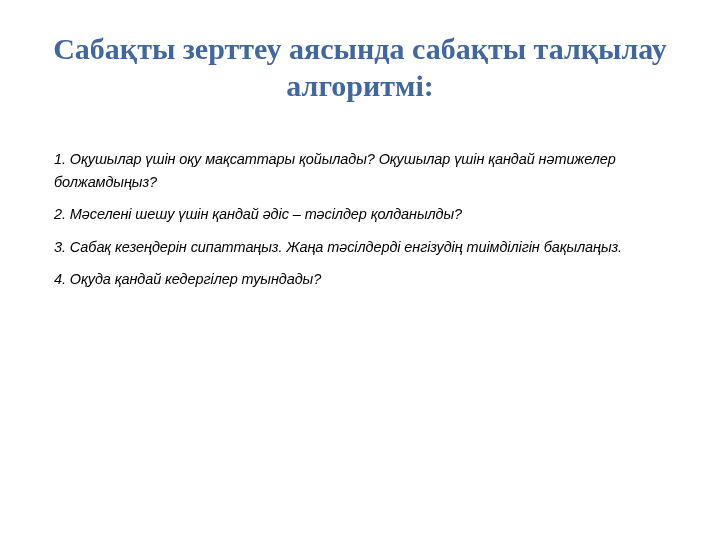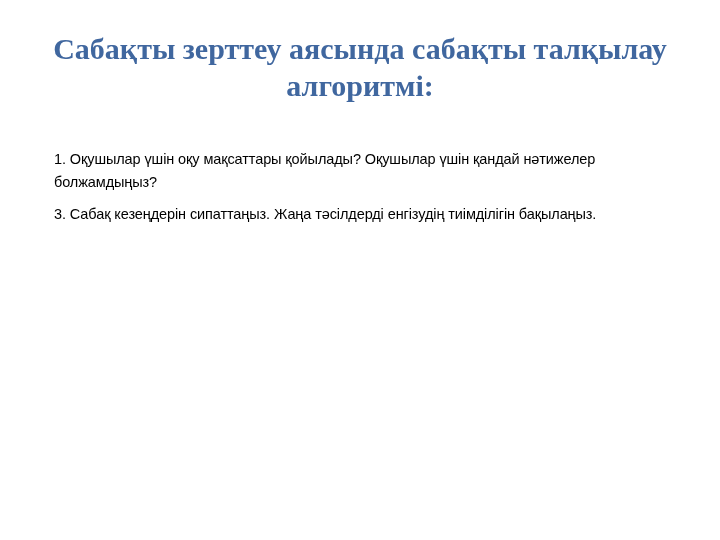--- a/index.html
+++ b/index.html
@@ -43,30 +43,33 @@
   .q-item {
     font-family: "Liberation Sans", "DejaVu Sans", sans-serif;
     font-weight: normal;
     font-size: 14.5px;
     line-height: 22.5px;
     color: #000000;
     margin: 0 0 10px 0;
     text-align: left;
     letter-spacing: -0.1px;
     word-spacing: 0px;
+    font-style: italic;
   }
   .q-item:last-child {
     margin-bottom: 0;
   }
 </style>
 </head>
 <body>
 
 <div class="slide">
 
   <div class="slide-title">Сабақты зерттеу аясында сабақты талқылау алгоритмі:</div>
 
   <div class="body-block">
     <p class="q-item">1. Оқушылар үшін оқу мақсаттары қойылады? Оқушылар үшін қандай нәтижелер болжамдыңыз?</p>
+    <p class="q-item">2. Мәселені шешу үшін қандай әдіс – тәсілдер қолданылды?</p>
     <p class="q-item">3. Сабақ кезеңдерін сипаттаңыз. Жаңа тәсілдерді енгізудің тиімділігін бақылаңыз.</p>
+    <p class="q-item">4. Оқуда қандай кедергілер туындады?</p>
   </div>
 
 </div>
 
 </body></html>

